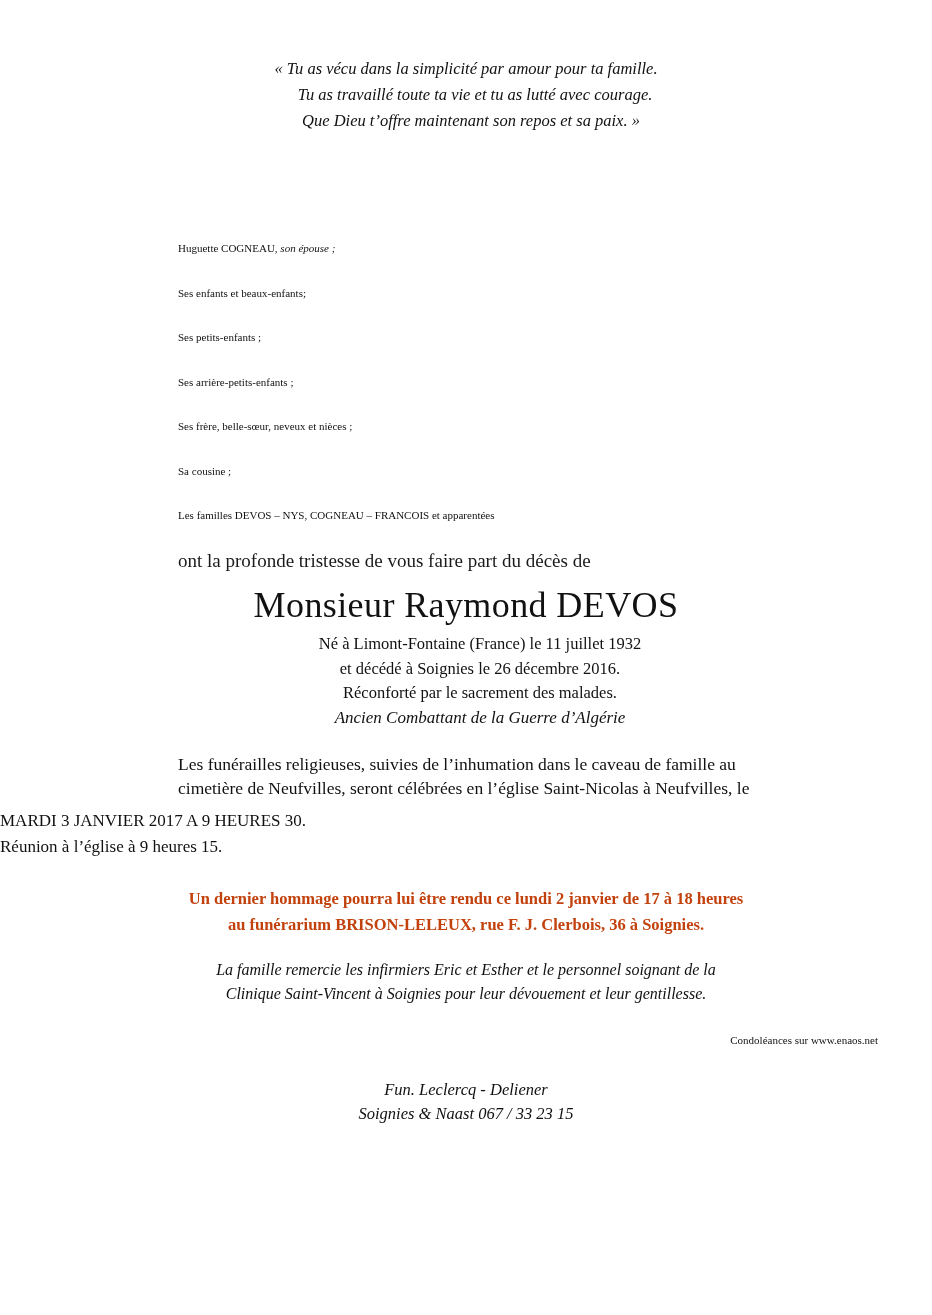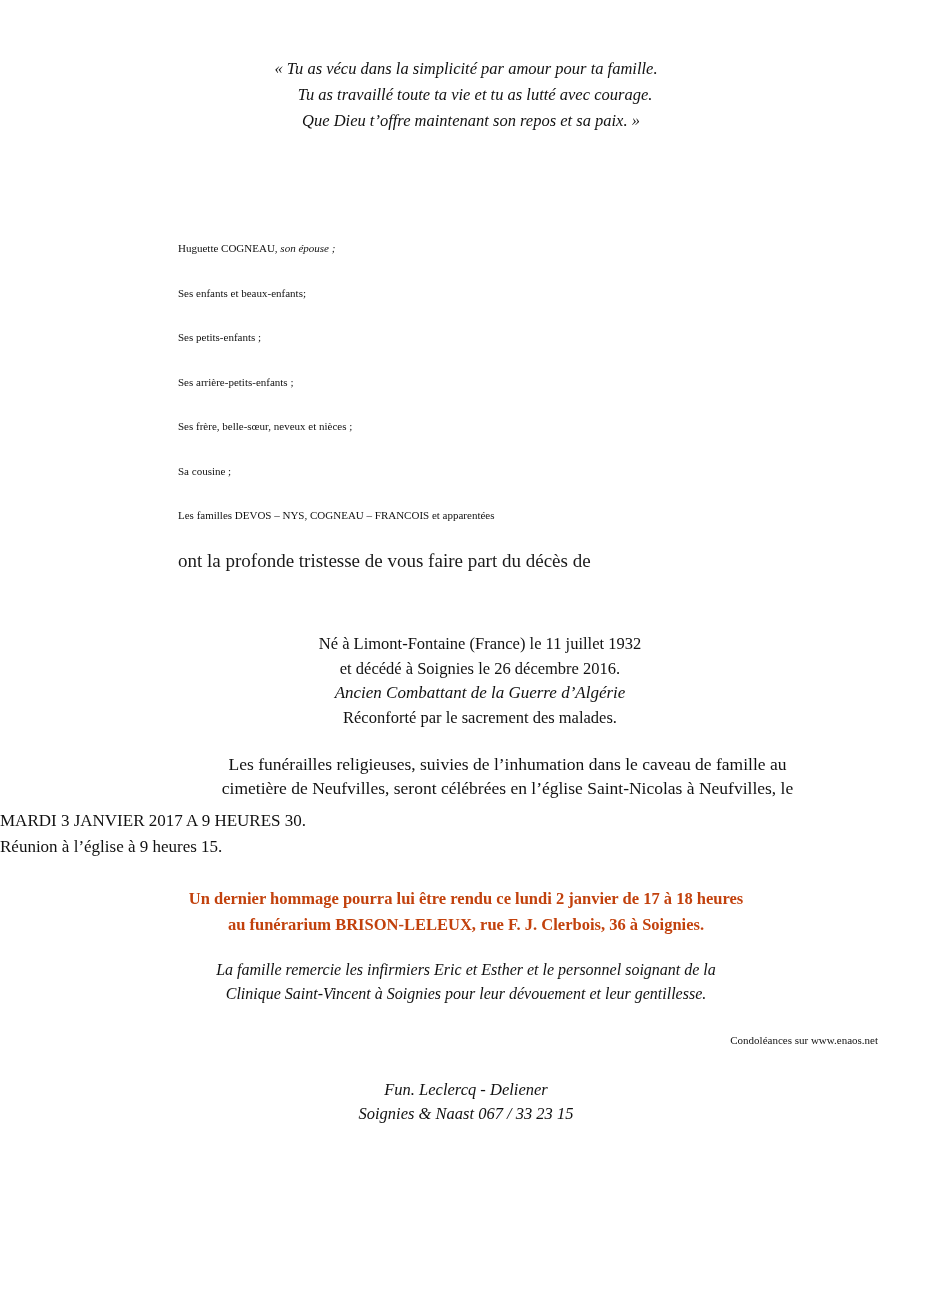--- a/index.html
+++ b/index.html
@@ -99,21 +99,20 @@
 
   
   .funeral {
     position: absolute;
     top: 752px;
     left: 178px;
     right: 95px;
     font-size: 17.5px;
     line-height: 24px;
     color: #111;
-    text-align: center;
   }
   .funeral .f-par { margin: 0; }
 
   .funeral-time {
     position: absolute;
     top: 808px;
     left: 0;
     right: 0;
     text-align: left;
     font-size: 17px;
@@ -192,26 +191,27 @@
     <div class="fam-line">Ses enfants et beaux-enfants;</div>
     <div class="fam-line">Ses petits-enfants ;</div>
     <div class="fam-line">Ses arrière-petits-enfants ;</div>
     <div class="fam-line">Ses frère, belle-sœur, neveux et nièces ;</div>
     <div class="fam-line">Sa cousine ;</div>
     <div class="fam-line">Les familles DEVOS – NYS, COGNEAU – FRANCOIS et apparentées</div>
   </div>
 
   <div class="announce">ont la profonde tristesse de vous faire part du décès de</div>
 
+  <div class="deceased-name">Monsieur Raymond DEVOS</div>
 
   <div class="deceased-details">
     <span class="dd-line">Né à Limont-Fontaine (France) le 11 juillet 1932</span>
     <span class="dd-line">et décédé à Soignies le 26 décembre 2016.</span>
+    <span class="dd-line">Réconforté par le sacrement des malades.</span>
     <span class="dd-line italic">Ancien Combattant de la Guerre d’Algérie</span>
-    <span class="dd-line">Réconforté par le sacrement des malades.</span>
   </div>
 
   <div class="funeral">
     <div class="f-par">Les funérailles religieuses, suivies de l’inhumation dans le caveau de famille au</div>
     <div class="f-par">cimetière de Neufvilles, seront célébrées en l’église Saint-Nicolas à Neufvilles, le</div>
   </div>
 
   <div class="funeral-time">
     <span class="ft-line">MARDI 3 JANVIER 2017 A 9 HEURES 30.</span>
     <span class="ft-line">Réunion à l’église à 9 heures 15.</span>

